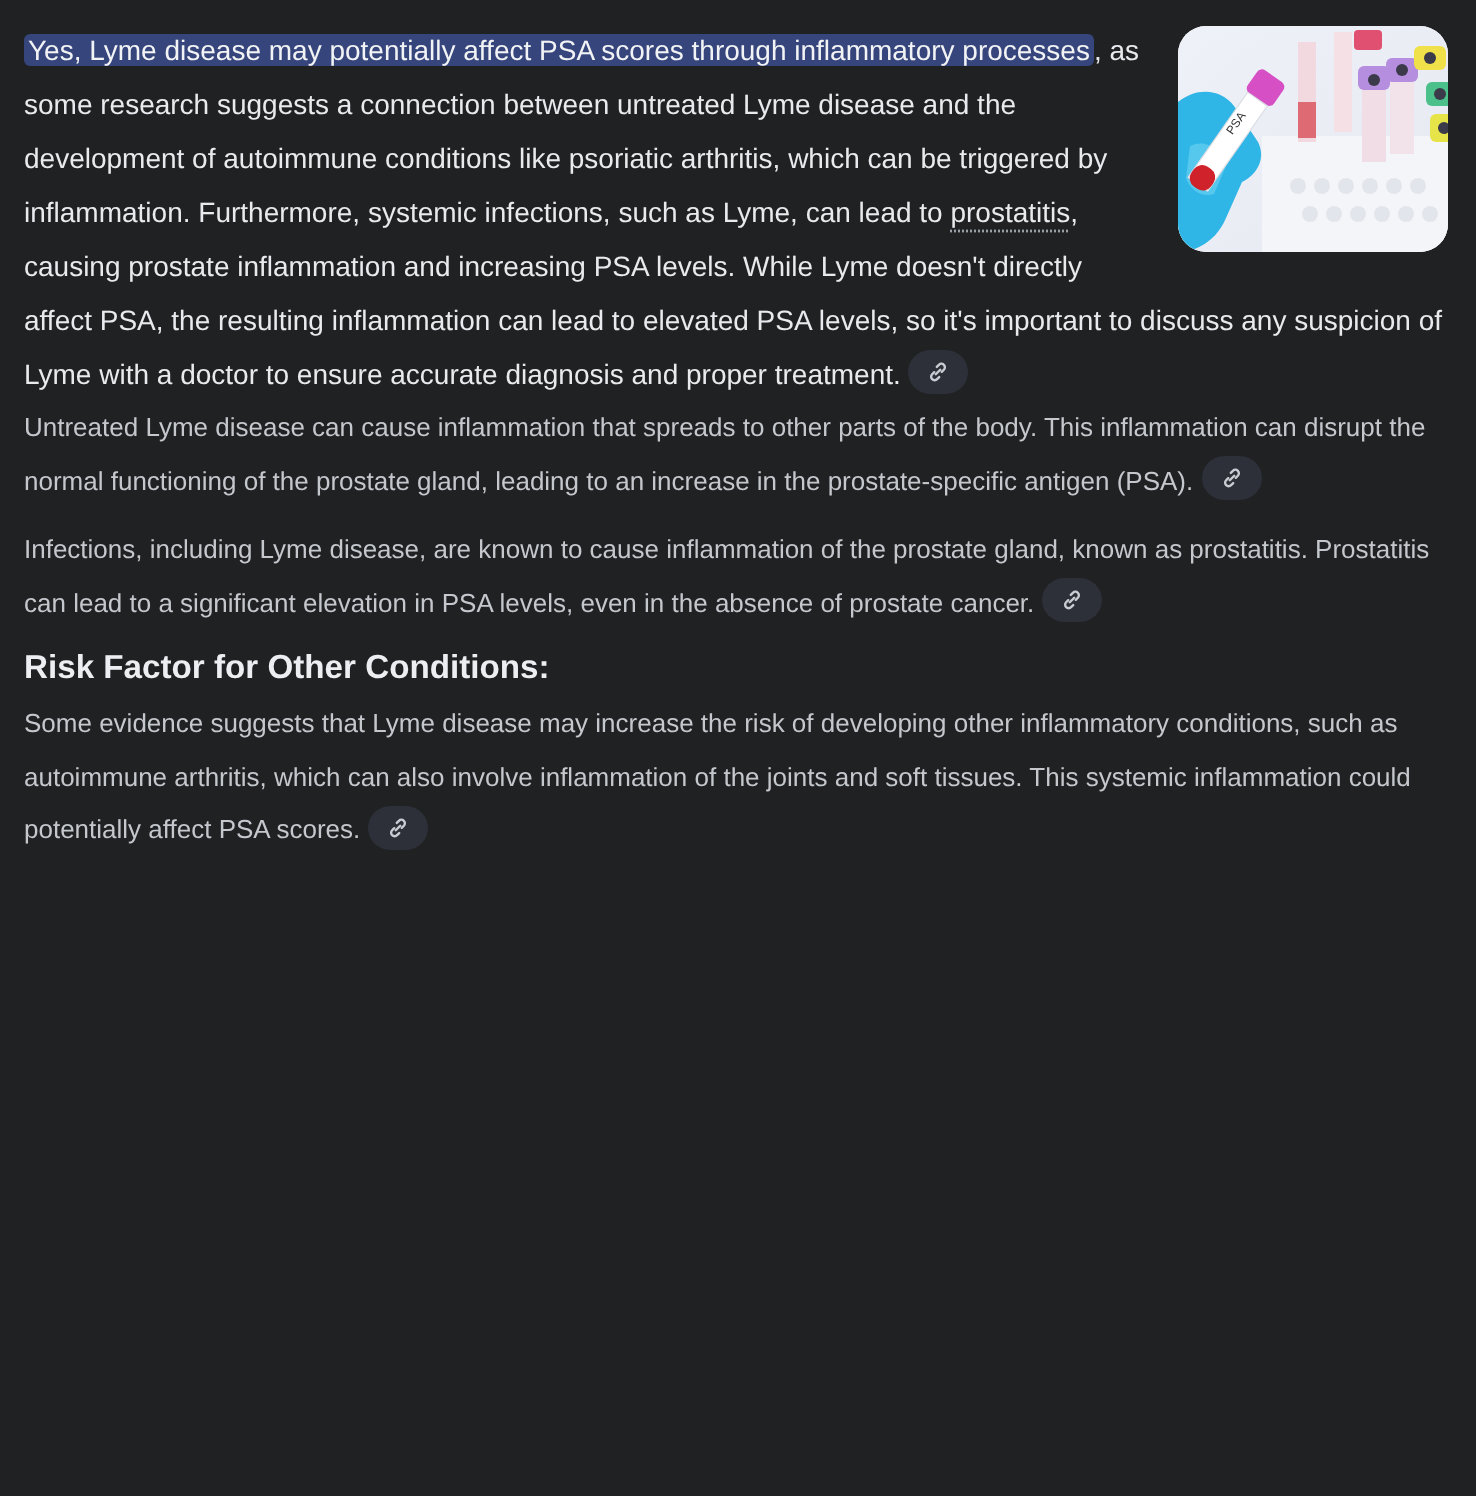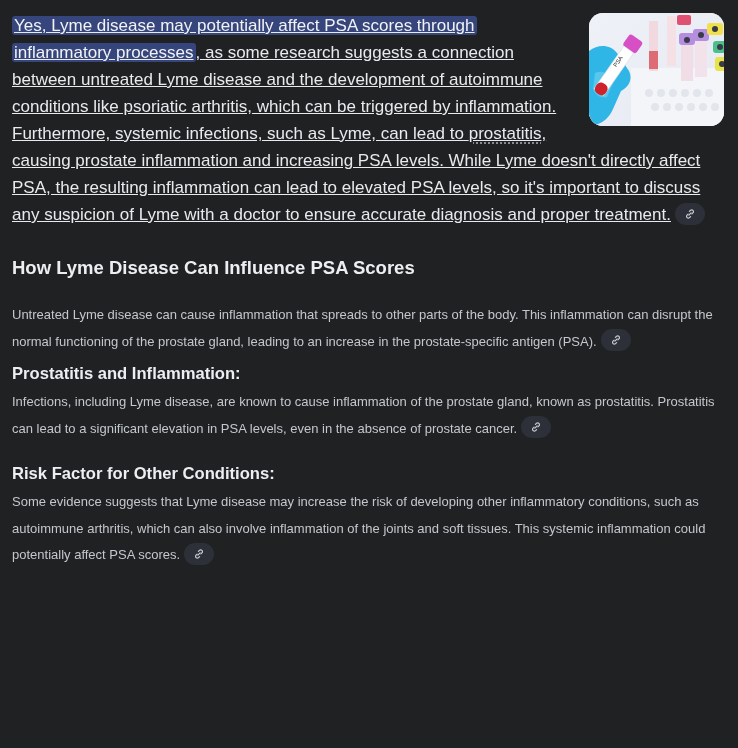--- a/index.html
+++ b/index.html
@@ -15,25 +15,24 @@
       font-family: "Liberation Sans", "DejaVu Sans", sans-serif;
       color: #e8eaed;
     }
     .container {
       position: absolute;
       left: 12px;
       top: 12px;
       width: 716px;
     }
     .intro {
-      font-size: 17px;
+      font-size: 14px;
       line-height: 27px;
       color: #e8eaed;
       margin: 0;
-      text-decoration: underline;
     }
     .thumb {
       float: right;
       width: 135px;
       height: 113px;
       border-radius: 14px;
       margin: 1px 4px 8px 14px;
       overflow: hidden;
       position: relative;
       background: linear-gradient(135deg, #eef1f7 0%, #f7f8fc 60%, #e9ecf3 100%);
@@ -147,44 +146,42 @@
   </div>
 
   <p class="intro"><span class="hl">Yes, Lyme disease may potentially affect PSA scores through inflammatory processes</span><span>, as some research suggests a connection between untreated Lyme disease and the development of autoimmune conditions like psoriatic arthritis, which can be triggered by inflammation. Furthermore, systemic infections, such as Lyme, can lead to </span><span class="dotted">prostatitis</span><span>, causing prostate inflammation and increasing PSA levels. While Lyme doesn't directly affect PSA, the resulting inflammation can lead to elevated PSA levels, so it's important to discuss any suspicion of Lyme with a doctor to ensure accurate diagnosis and proper treatment.</span><span class="link-chip">
         <svg viewBox="0 0 16 16" fill="none" stroke="#c9ccd3" stroke-width="1.6" stroke-linecap="round">
           <path d="M6.5 9.5 L9.5 6.5"></path>
           <path d="M7.2 4.6 L8.6 3.2 a2.3 2.3 0 0 1 3.3 3.3 L10.5 7.9"></path>
           <path d="M5.5 8.1 L4.1 9.5 a2.3 2.3 0 0 0 3.3 3.3 L8.8 11.4"></path>
         </svg>
       </span></p>
 
-  <div class="h2">How Lyme Disease Can Influence PSA Scores</div>
 
   <div>
     <p class="body"><span>Untreated Lyme disease can cause inflammation that spreads to other parts of the body. This inflammation can disrupt the normal functioning of the prostate gland, leading to an increase in the prostate-specific antigen (PSA).</span><span class="link-chip">
           <svg viewBox="0 0 16 16" fill="none" stroke="#c9ccd3" stroke-width="1.6" stroke-linecap="round">
             <path d="M6.5 9.5 L9.5 6.5"></path>
             <path d="M7.2 4.6 L8.6 3.2 a2.3 2.3 0 0 1 3.3 3.3 L10.5 7.9"></path>
             <path d="M5.5 8.1 L4.1 9.5 a2.3 2.3 0 0 0 3.3 3.3 L8.8 11.4"></path>
           </svg>
         </span></p>
   </div>
 
   <div style="margin-top:8px;">
-    <div class="sub">Prostatitis and Inflammation:</div>
     <p class="body"><span>Infections, including Lyme disease, are known to cause inflammation of the prostate gland, known as prostatitis. Prostatitis can lead to a significant elevation in PSA levels, even in the absence of prostate cancer.</span><span class="link-chip">
           <svg viewBox="0 0 16 16" fill="none" stroke="#c9ccd3" stroke-width="1.6" stroke-linecap="round">
             <path d="M6.5 9.5 L9.5 6.5"></path>
             <path d="M7.2 4.6 L8.6 3.2 a2.3 2.3 0 0 1 3.3 3.3 L10.5 7.9"></path>
             <path d="M5.5 8.1 L4.1 9.5 a2.3 2.3 0 0 0 3.3 3.3 L8.8 11.4"></path>
           </svg>
         </span></p>
   </div>
 
-  <div style="margin-top:21px;">
+  <div style="margin-top:8px;">
     <div class="sub">Risk Factor for Other Conditions:</div>
     <p class="body"><span>Some evidence suggests that Lyme disease may increase the risk of developing other inflammatory conditions, such as autoimmune arthritis, which can also involve inflammation of the joints and soft tissues. This systemic inflammation could potentially affect PSA scores.</span><span class="link-chip">
           <svg viewBox="0 0 16 16" fill="none" stroke="#c9ccd3" stroke-width="1.6" stroke-linecap="round">
             <path d="M6.5 9.5 L9.5 6.5"></path>
             <path d="M7.2 4.6 L8.6 3.2 a2.3 2.3 0 0 1 3.3 3.3 L10.5 7.9"></path>
             <path d="M5.5 8.1 L4.1 9.5 a2.3 2.3 0 0 0 3.3 3.3 L8.8 11.4"></path>
           </svg>
         </span></p>
   </div>
 

